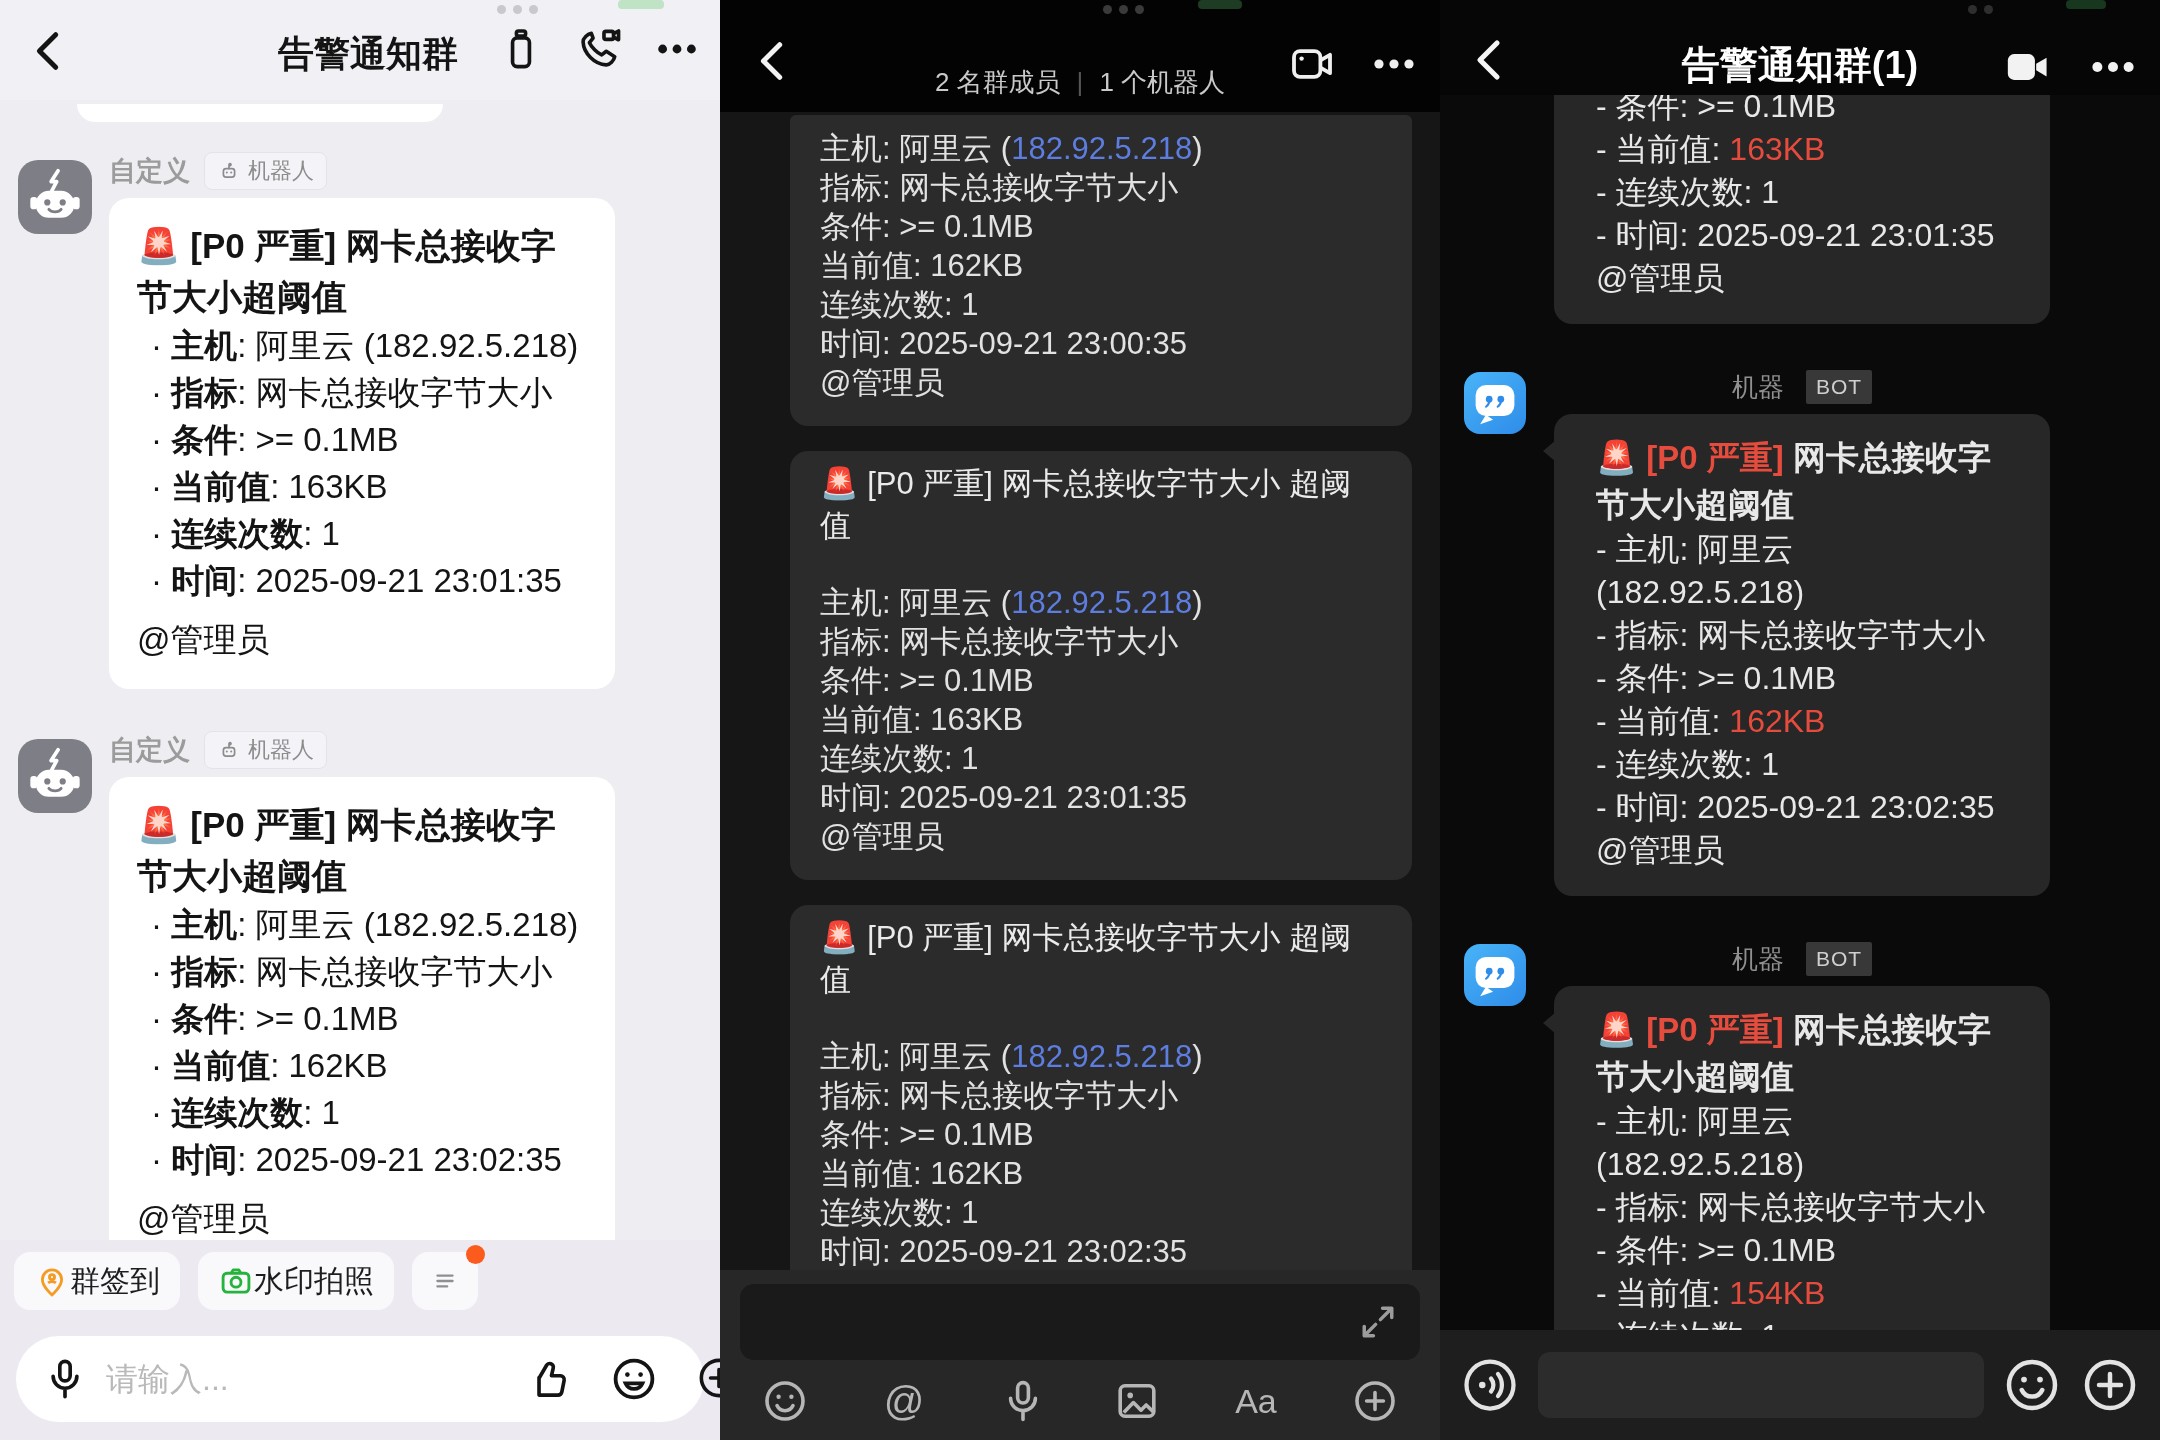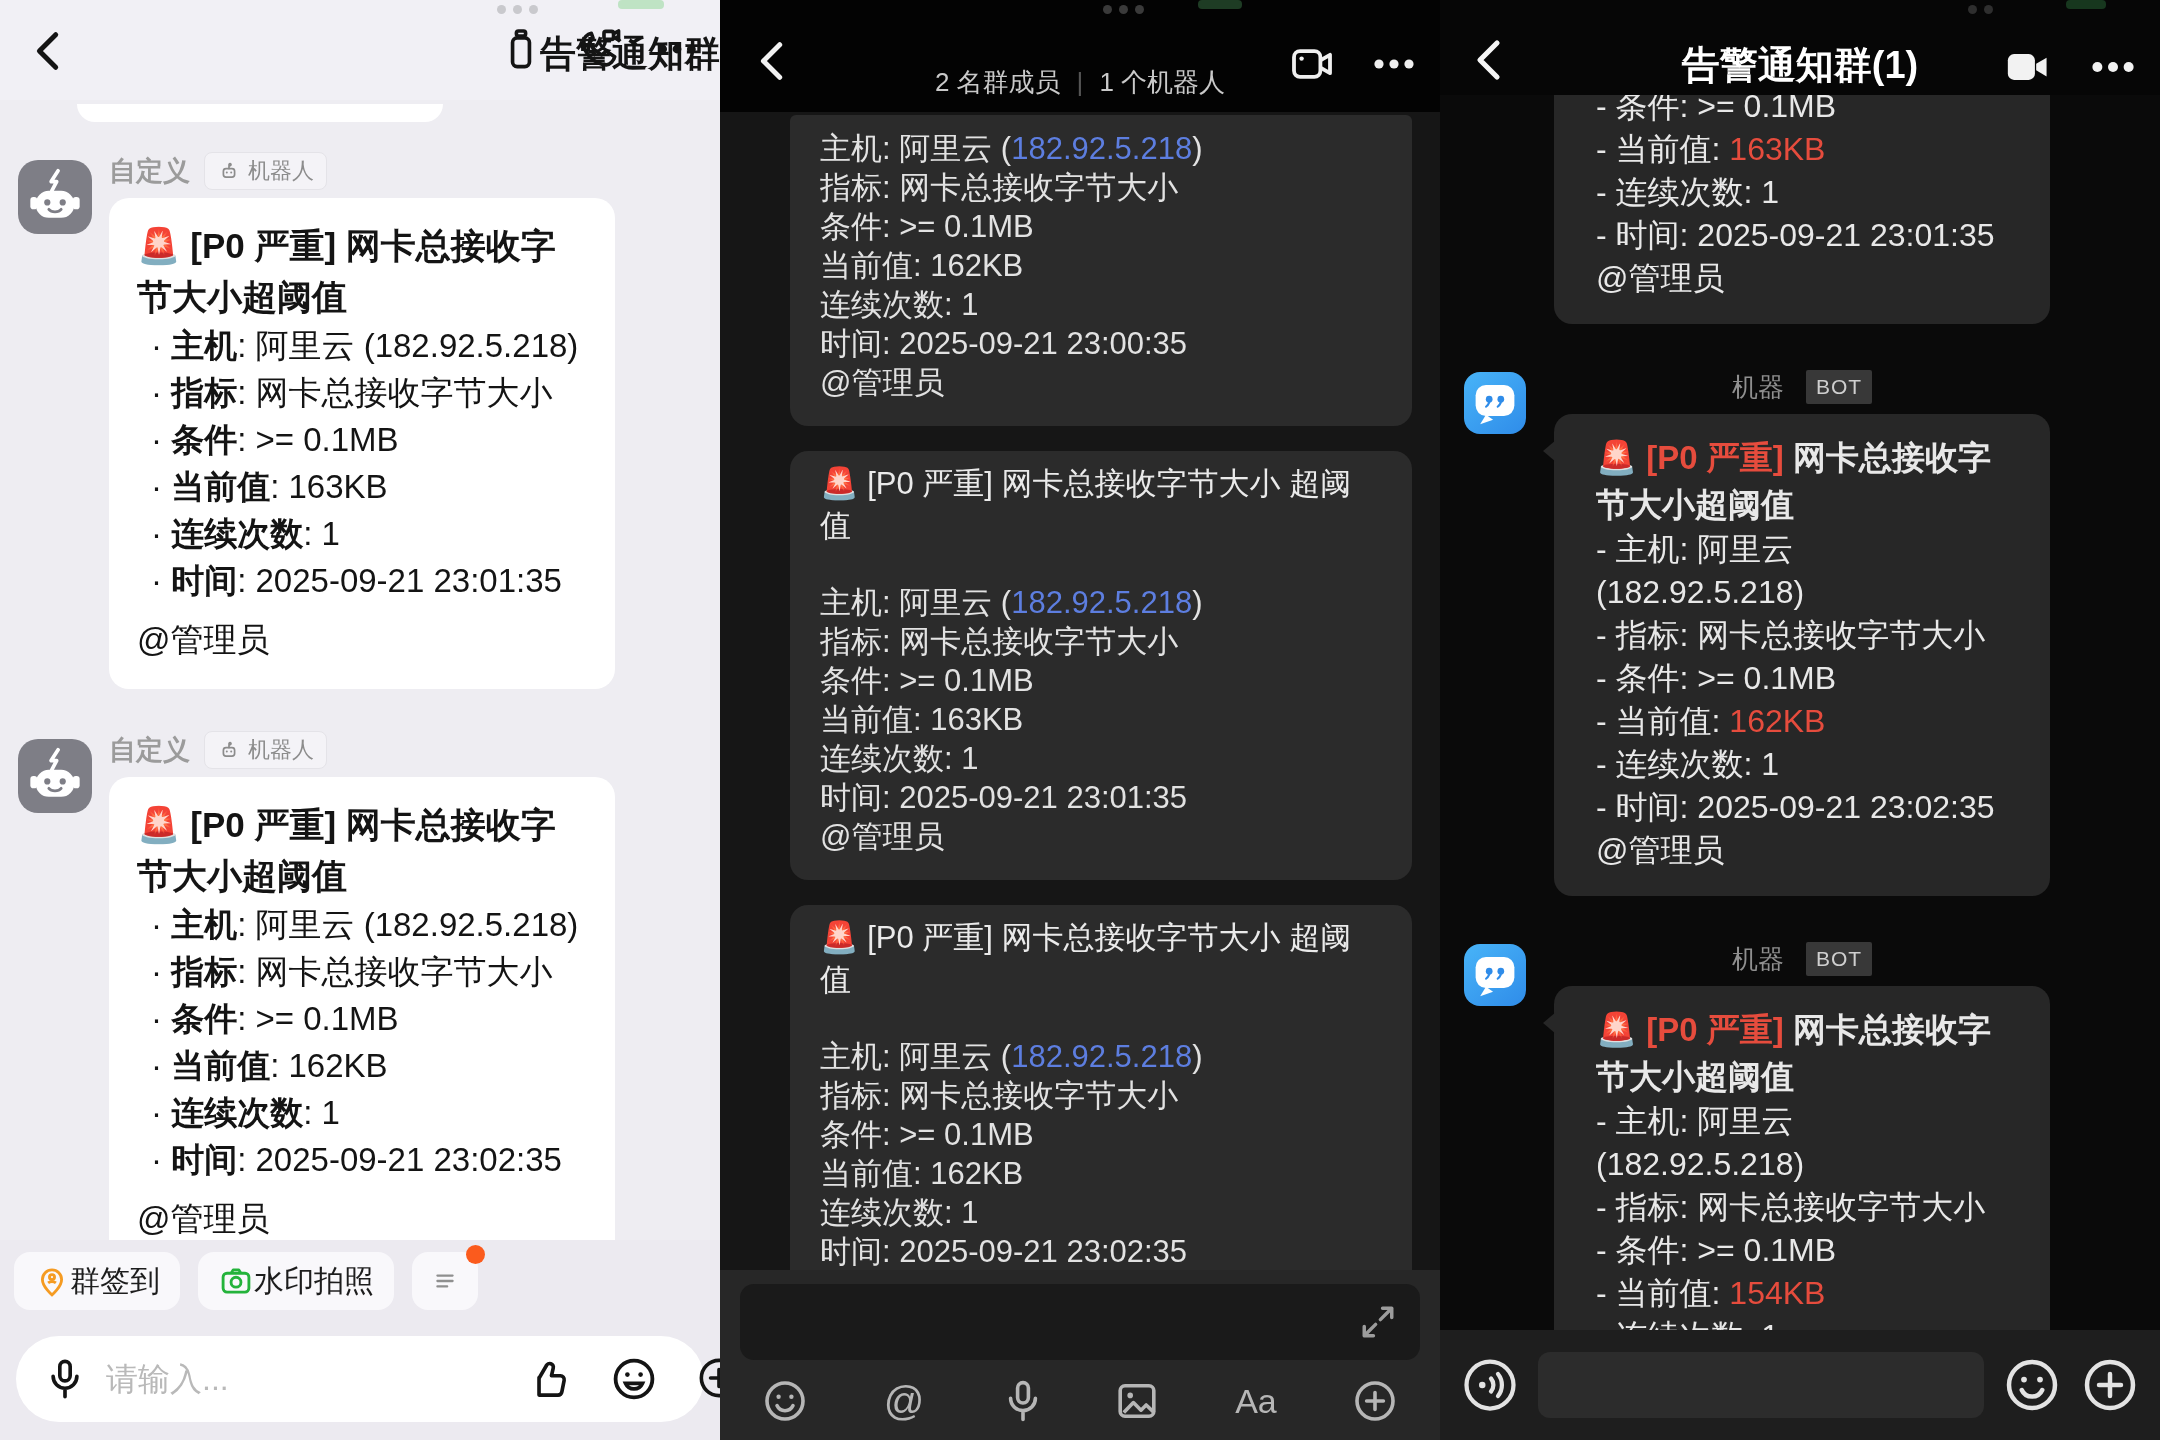--- a/index.html
+++ b/index.html
@@ -5,21 +5,21 @@
   * { margin:0; padding:0; box-sizing:border-box; }
   html,body { width:2160px; height:1440px; overflow:hidden; background:#000;
     font-family:"Liberation Sans","DejaVu Sans",sans-serif; }
   .app { width:2160px; height:1440px; display:flex; }
   .panel { position:relative; height:100%; overflow:hidden; }
 
   
   .p-left { width:720px; background:#eeedf2; }
   .lp-header { position:absolute; top:0; left:0; right:0; height:100px; background:#f1f0f5; z-index:3; }
   .lp-back { position:absolute; left:26px; top:28px; width:46px; height:46px; color:#141414; }
-  .lp-title { position:absolute; left:16px; right:0; top:30px; text-align:right; font-size:36px; font-weight:700; color:#141414; }
+  .lp-title { position:absolute; left:16px; right:0; top:30px; text-align:center; font-size:36px; font-weight:700; color:#141414; }
   .lp-hicons { position:absolute; right:20px; top:26px; display:flex; align-items:center; gap:32px; color:#141414; }
   .lp-hicons .hi { width:46px; height:46px; }
   .lp-chat { position:absolute; top:100px; bottom:200px; left:0; right:0; overflow:hidden; }
   .lp-partial { width:366px; height:18px; background:#fff; border-radius:0 0 20px 20px; margin:4px 0 28px 77px; }
   .msg-l { display:flex; padding:0 18px; margin-bottom:40px; }
   .avatar-l { width:74px; height:74px; border-radius:20px; background:#7e7e86; flex:none; margin-top:10px; }
   .avatar-l svg { width:100%; height:100%; }
   .msg-l-col { margin-left:17px; }
   .sender-row { display:flex; align-items:center; height:42px; margin-bottom:6px; }
   .sender-name-l { font-size:27px; color:#9b9b9b; margin-right:14px;font-weight:bold; }

